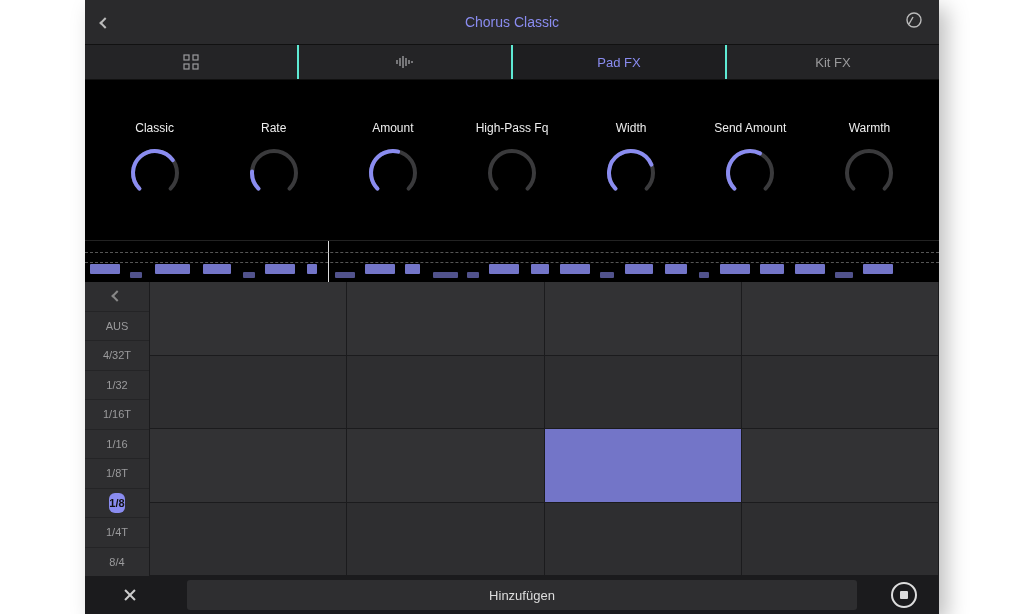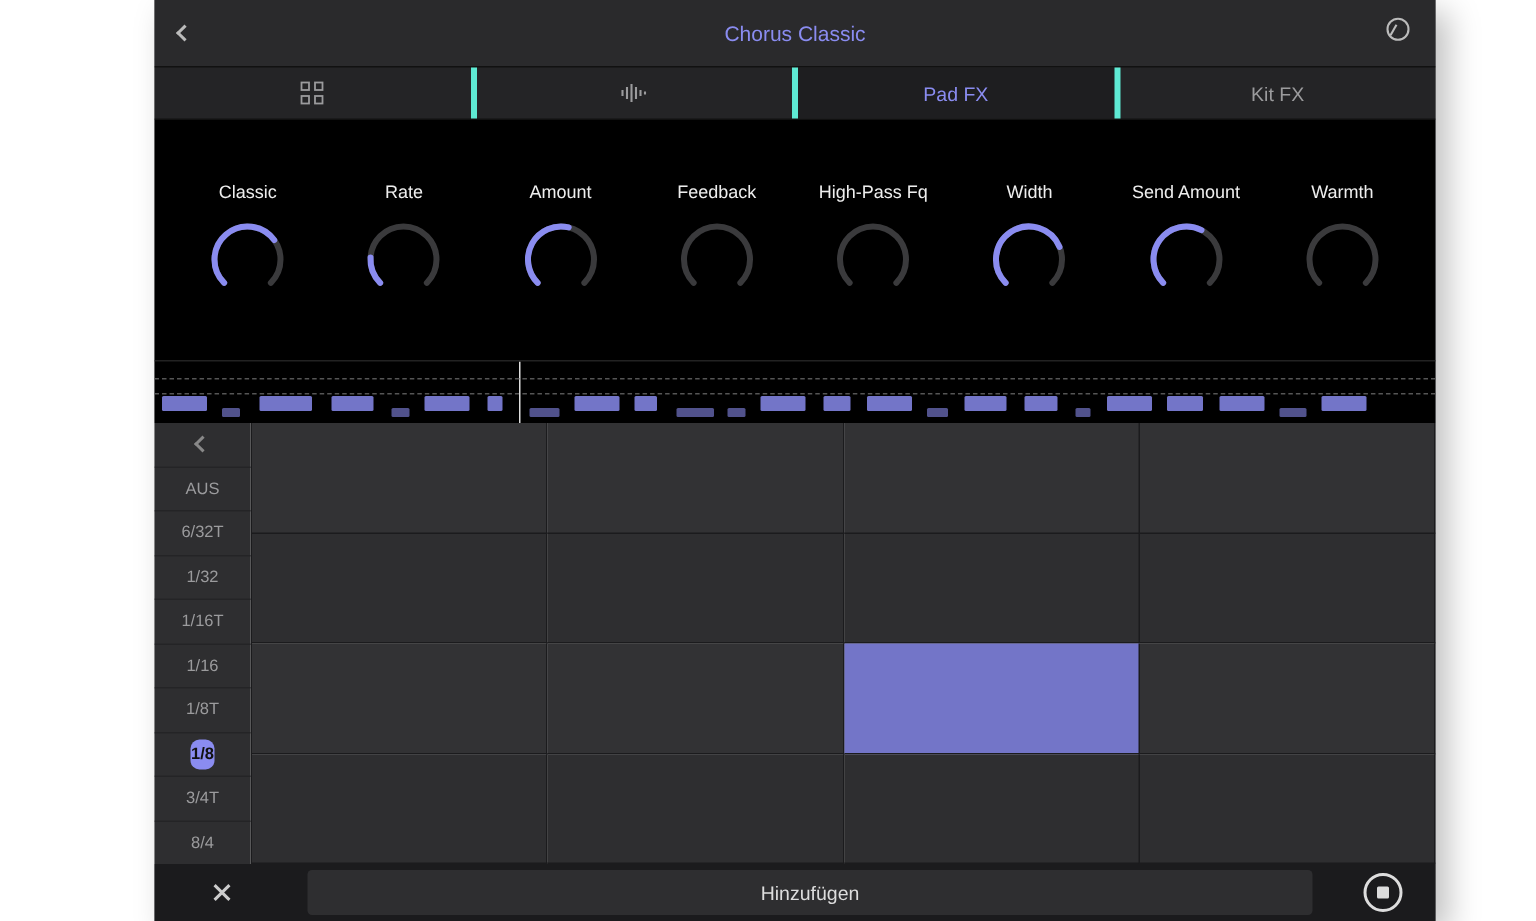--- a/index.html
+++ b/index.html
@@ -1,48 +1,48 @@
 <!DOCTYPE html>
 <html><head>
 <meta charset="utf-8">
 <style>
   * { margin: 0; padding: 0; box-sizing: border-box; }
   html, body { width: 1024px; height: 614px; background: #fff; font-family: -apple-system, Helvetica, Arial, sans-serif; }
   .app {
-    position: absolute; left: 103px; top: 0; width: 854px; height: 614px;
+    position: absolute; left: 85px; top: 0; width: 854px; height: 614px;
     background: #1b1b1d; color: #ddd; overflow: hidden;
     box-shadow: 8px 8px 20px rgba(0,0,0,0.25);
   }
   
   .titlebar { height: 44px; display: flex; align-items: center; justify-content: center; position: relative; background: #2a2a2c; }
   .titlebar .back { position: absolute; left: 16px; top: 50%; transform: translateY(-50%); color: #bbb; cursor: pointer; }
   .titlebar .title { color: #8a8cf0; font-size: 14px; font-weight: 500; }
   .titlebar .target { position: absolute; right: 16px; top: 50%; transform: translateY(-50%); color: #bbb; cursor: pointer; }
 
   
   .tabs { height: 36px; display: flex; background: #242426; border-top: 1px solid #111; border-bottom: 1px solid #111; }
-  .tab { flex: 1; display: flex; align-items: center; justify-content: center; font-size: 13px; color: #9b9b9d; cursor: pointer; border-right: 4px solid #5eead4; }
+  .tab { flex: 1; display: flex; align-items: center; justify-content: center; font-size: 13px; color: #9b9b9d; cursor: pointer; border-right: 2px solid #5eead4; }
   .tab:last-child { border-right: none; }
   .tab.active { color: #8a8cf0; background: #1e1e20; }
 
   
   .knob-panel { height: 160px; background: #000; display: flex; align-items: center; justify-content: space-around; padding: 0 10px; }
   .knob-unit { display: flex; flex-direction: column; align-items: center; gap: 12px; width: 88px; }
   .knob-label { color: #eee; font-size: 12px; font-weight: 400; }
   .knob { position: relative; width: 52px; height: 52px; }
   .knob svg { width: 52px; height: 52px; }
 
   
   .waveform { height: 42px; background: #000; border-top: 1px solid #222; position: relative; overflow: hidden; }
   .wf-block { position: absolute; bottom: 8px; height: 10px; background: #7375c8; border-radius: 1px; }
   .wf-line { position: absolute; top: 50%; height: 0; border-top: 1px dashed #555; width: 100%; }
   .wf-playhead { position: absolute; top: 0; bottom: 0; width: 1px; background: #ddd; left: 243px; }
 
   
-  .grid-area { display: flex; height: 294px; background: #ffffff; justify-content: flex-end; }
+  .grid-area { display: flex; height: 294px; background: #ef4444; justify-content: flex-end; }
   .side-col { width: 64px; background: #2e2e30; display: flex; flex-direction: column; }
   .side-row { flex: 1; display: flex; align-items: center; justify-content: center; font-size: 11px; color: #9b9b9d; border-top: 1px solid #242426; cursor: pointer; }
   .side-row.selected { position: relative; }
   .side-row.selected span { background: #8a8cf0; color: #111; padding: 4px 0; border-radius: 6px; font-weight: 600; }
   .side-back { flex: 1; display: flex; align-items: center; justify-content: center; color: #888; cursor: pointer; border-top: none; }
   .main-grid { flex: 1; display: grid; grid-template-columns: repeat(4, 1fr); grid-template-rows: repeat(4, 1fr); border-left: 1px solid #1b1b1d; }
   .cell { border-right: 1px solid #1b1b1d; border-bottom: 1px solid #1b1b1d; background: #323234; cursor: pointer; }
   .cell.alt { background: #2e2e30; }
   .cell.active { background: #7375c8; }
 
@@ -115,27 +115,20 @@
         <div class="knob"><svg viewBox="0 0 52 52">
       <path d="M 10.443650813895957 41.55634918610404 A 22 22 0 1 1 41.556349186104065 41.55634918610403" fill="none" stroke="#3a3a3c" stroke-width="4" stroke-linecap="round"></path>
       <path d="M 10.443650813895957 41.55634918610404 A 22 22 0 0 1 4.043411974578024 24.618608570355107" fill="none" stroke="#8a8cf0" stroke-width="4" stroke-linecap="round"></path>
     </svg></div>
       </div>
       <div class="knob-unit">
         <div class="knob-label">Amount</div>
         <div class="knob"><svg viewBox="0 0 52 52">
       <path d="M 10.443650813895957 41.55634918610404 A 22 22 0 1 1 41.556349186104065 41.55634918610403" fill="none" stroke="#3a3a3c" stroke-width="4" stroke-linecap="round"></path>
       <path d="M 10.443650813895957 41.55634918610404 A 22 22 0 0 1 31.135798004829905 4.607861751251111" fill="none" stroke="#8a8cf0" stroke-width="4" stroke-linecap="round"></path>
-    </svg></div>
-      </div>
-      <div class="knob-unit">
-        <div class="knob-label">Feedback</div>
-        <div class="knob"><svg viewBox="0 0 52 52">
-      <path d="M 10.443650813895957 41.55634918610404 A 22 22 0 1 1 41.556349186104065 41.55634918610403" fill="none" stroke="#3a3a3c" stroke-width="4" stroke-linecap="round"></path>
-
     </svg></div>
       </div>
       <div class="knob-unit">
         <div class="knob-label">High-Pass Fq</div>
         <div class="knob"><svg viewBox="0 0 52 52">
       <path d="M 10.443650813895957 41.55634918610404 A 22 22 0 1 1 41.556349186104065 41.55634918610403" fill="none" stroke="#3a3a3c" stroke-width="4" stroke-linecap="round"></path>
 
     </svg></div>
       </div>
       <div class="knob-unit">
@@ -193,39 +186,39 @@
 
   <div class="grid-area">
     <div class="side-col">
       <div class="side-back first">
         <span class="chev"></span>
       </div>
     <div class="side-row">
           <span>AUS</span>
         </div>
         <div class="side-row">
-          <span>6/32T</span>
+          <span>4/32T</span>
         </div>
         <div class="side-row">
           <span>1/32</span>
         </div>
         <div class="side-row">
           <span>1/16T</span>
         </div>
         <div class="side-row">
           <span>1/16</span>
         </div>
         <div class="side-row">
           <span>1/8T</span>
         </div>
         <div class="side-row selected">
           <span>1/8</span>
         </div>
         <div class="side-row">
-          <span>3/4T</span>
+          <span>1/4T</span>
         </div>
         <div class="side-row">
           <span>8/4</span>
         </div>
       </div>
     <div class="main-grid">
         <div class="cell"></div>
         <div class="cell"></div>
         <div class="cell"></div>
         <div class="cell"></div>

